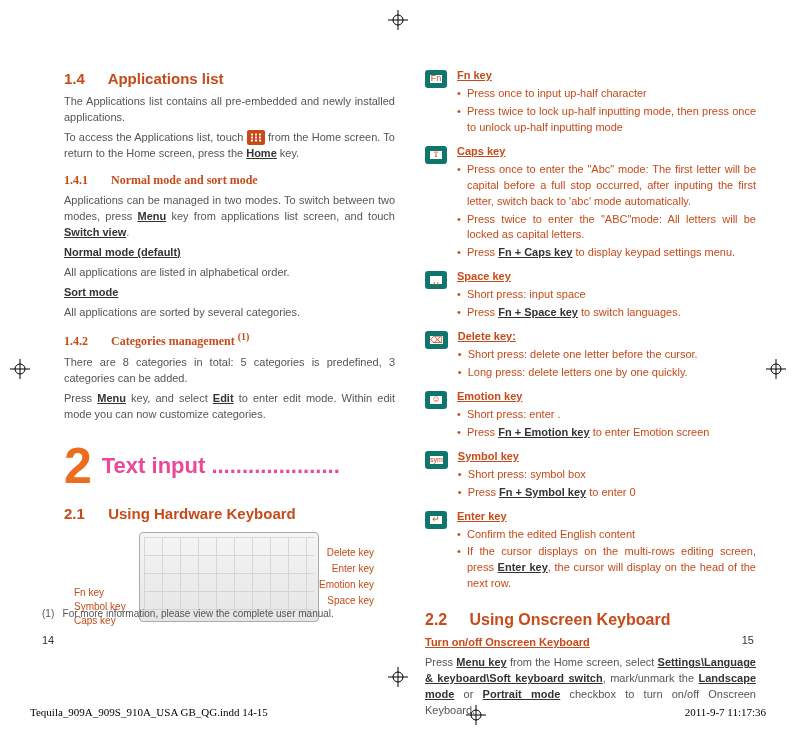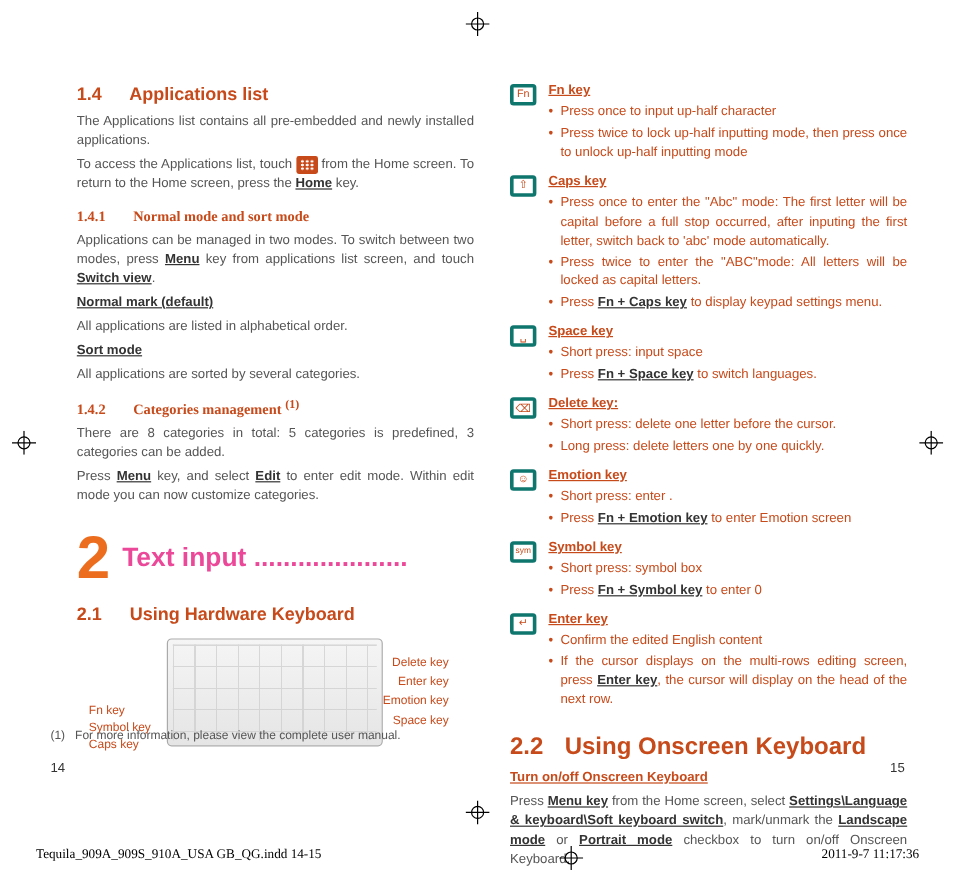--- a/index.html
+++ b/index.html
@@ -33,21 +33,21 @@
      repeating-linear-gradient(to right, #ccc 0 1px, transparent 1px 18px);
      opacity:.7; }
   .lbl { position:absolute; color:#c74a1a; font-size:10px; white-space:nowrap;}
   .foot { position:absolute; bottom:116px; font-size:10px; color:#555;}
   .foot.left { left:42px; width:330px;}
   .pgnum { position:absolute; bottom:88px; font-size:11px; color:#333;}
   .pgnum.l { left:42px;} .pgnum.r { right:42px;}
   .printinfo { position:absolute; bottom:12px; left:30px; right:30px; display:flex; justify-content:space-between; font-family: "Times New Roman", serif; font-size:11px; color:#000;}
   
   .feat { display:flex; gap:10px; margin-top:6px; }
-  .feat .smallicon { flex:0 0 22px; height:18px; border:3px solid #0f766e; border-radius:3px; margin-top:2px; position:relative; display:flex; align-items:center; justify-content:center; font-size:9px; color:#c74a1a;}
+  .feat .smallicon { flex:0 0 22px; height:18px; border:5px solid #0f766e; border-radius:3px; margin-top:2px; position:relative; display:flex; align-items:center; justify-content:center; font-size:9px; color:#c74a1a;}
   .feat .content { flex:1;}
   .feat .content .under { margin-top:0;}
   .feat ul { list-style:none; margin-top:2px;}
   .feat ul li { position:relative; padding-left:10px; color:#c74a1a; text-align:justify; margin-bottom:2px;}
   .feat ul li::before { content:'•'; position:absolute; left:0; color:#c74a1a;}
   .black { color:#333 !important;text-decoration:underline;}
 </style>
 </head>
 <body>
 
@@ -87,21 +87,21 @@
       <span> from the Home screen. To return to the Home screen, press the </span><b class="black">Home</b><span> key.</span>
     </p>
 
     <div class="h2">
       <span class="num">1.4.1</span>
       <span>Normal mode and sort mode</span>
     </div>
     <p class="bodytext">
       <span>Applications can be managed in two modes. To switch between two modes, press </span><b class="black">Menu</b><span> key from applications list screen, and touch </span><b class="black">Switch view</b><span>.</span>
     </p>
-    <span class="under black" style="color:#333;">Normal mark (default)</span>
+    <span class="under black" style="color:#333;">Normal mode (default)</span>
     <p class="bodytext">All applications are listed in alphabetical order.</p>
     <span class="under black" style="color:#333;">Sort mode</span>
     <p class="bodytext">All applications are sorted by several categories.</p>
 
     <div class="h2">
       <span class="num">1.4.2</span>
       <span><span>Categories management </span><sup>(1)</sup></span>
     </div>
     <p class="bodytext">There are 8 categories in total: 5 categories is predefined, 3 categories can be added.</p>
     <p class="bodytext">
@@ -204,21 +204,21 @@
       <div class="smallicon">↵</div>
       <div class="content">
         <span class="under">Enter key</span>
         <ul>
           <li>Confirm the edited English content</li>
           <li><span>If the cursor displays on the multi-rows editing screen, press </span><b class="black">Enter key</b><span>, the cursor will display on the head of the next row.</span></li>
         </ul>
       </div>
     </div>
 
-    <div class="h1" style="font-size:20px; margin-top:14px;">
+    <div class="h1" style="font-size:16px; margin-top:14px;">
       <span class="num">2.2</span>
       <span>Using Onscreen Keyboard</span>
     </div>
     <span class="under" style="color:#c74a1a;">Turn on/off Onscreen Keyboard</span>
     <p class="bodytext">
       <span>Press </span><b class="black">Menu key</b><span> from the Home screen, select </span><b class="black">Settings\Language &amp; keyboard\Soft keyboard switch</b><span>, mark/unmark the </span><b class="black">Landscape mode</b><span> or </span><b class="black">Portrait mode</b><span> checkbox to turn on/off Onscreen Keyboard.</span>
     </p>
 
   </div>
 </div>

